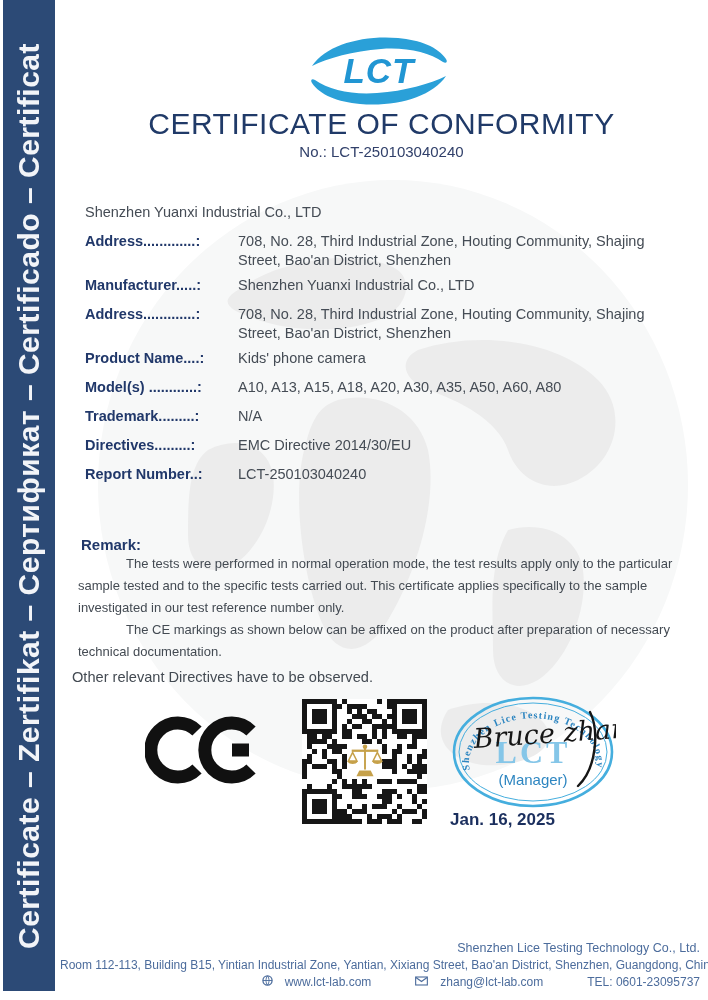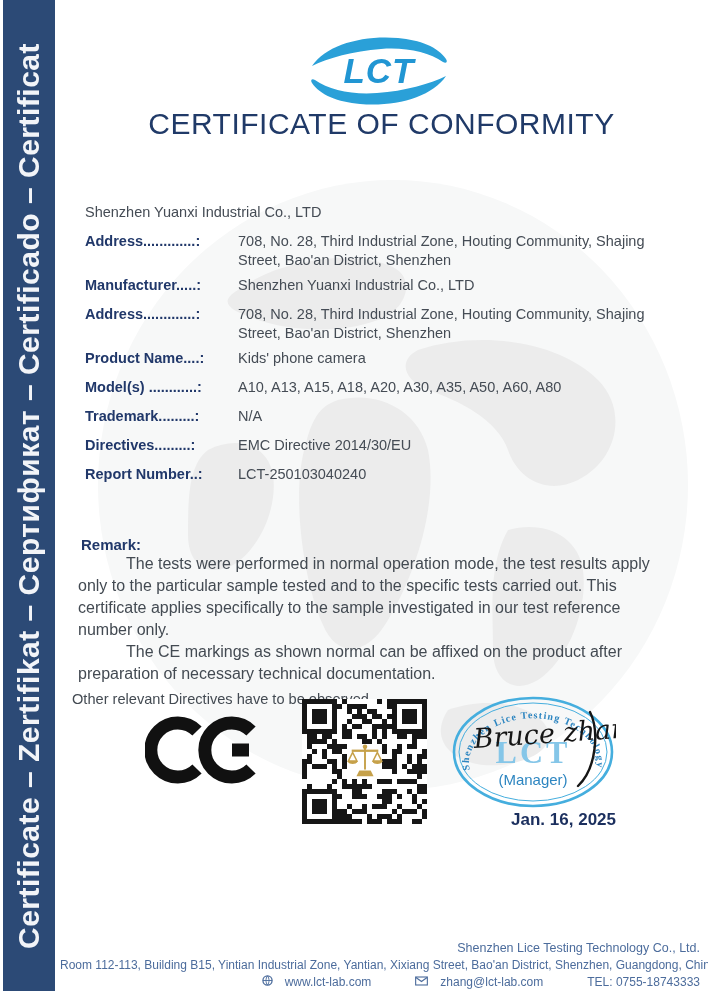--- a/index.html
+++ b/index.html
@@ -39,30 +39,30 @@
     flex:0 0 153px;font-weight:bold;color:#21386a;
     font-size:14.5px;line-height:19px;
   }
   .fvalue{
     flex:1;color:#454c55;font-size:14.5px;line-height:19px;
     white-space:pre-line;
   }
   
   .remark{position:absolute;left:72px;top:536px;width:604px;color:#434a52;}
   .remark-heading{font-weight:bold;font-size:15px;color:#21386a;padding-left:9px;}
-  .remark p{margin:0;padding-left:6px;text-indent:48px;font-size:16px;line-height:22px;}
+  .remark p{margin:0;padding-left:6px;text-indent:48px;font-size:13px;line-height:22px;}
   .remark .note{margin-top:3px;font-size:14.6px;line-height:22px;}
   
   .ce-mark{position:absolute;left:145px;top:710px;}
   .qr{position:absolute;left:302px;top:699px;width:125px;height:125px;background:#fff;}
   .qm{position:absolute;width:5px;height:5px;background:#161616;}
   .qr .scales{position:absolute;left:44px;top:42px;}
   .stamp{position:absolute;left:450px;top:696px;}
   .stamp-date{
-    position:absolute;left:450px;top:810px;width:166px;text-align:right;
+    position:absolute;left:450px;top:810px;width:166px;text-align:left;
     font-weight:bold;font-size:17px;color:#1b2f5e;
   }
   
   .footer{position:absolute;left:60px;right:8px;top:941px;color:#4c6c9c;}
   .footer .company{text-align:right;font-size:12.5px;margin-bottom:3px;}
   .footer .address{text-align:right;font-size:12px;margin-bottom:3px;white-space:nowrap;}
   .footer .contacts{
     display:flex;justify-content:flex-end;align-items:center;
     font-size:12px;column-gap:8px;
   }
@@ -98,20 +98,21 @@
       <svg width="160" height="76" viewBox="0 0 160 76">
         <g fill="#2aa0d8">
           <path d="M 8 33 C 22 12, 58 2, 94 5 C 116 7, 134 14, 142 26 C 144 29, 142 31, 139 29 C 125 19, 101 14, 77 16 C 49 18, 24 25, 8 33 Z"></path>
           <path d="M 8 33 C 22 12, 58 2, 94 5 C 116 7, 134 14, 142 26 C 144 29, 142 31, 139 29 C 125 19, 101 14, 77 16 C 49 18, 24 25, 8 33 Z" transform="rotate(180 75 38)"></path>
         </g>
         <text x="75" y="50" text-anchor="middle" font-family="Liberation Sans, sans-serif" font-size="35" font-weight="bold" font-style="italic" fill="#2196d3" letter-spacing="1">LCT</text>
       </svg>
     </div>
 
     <div class="title">CERTIFICATE OF CONFORMITY</div>
+    <div class="cert-no">No.: LCT-250103040240</div>
 
     <div class="fields">
       <div class="frow">
         <div class="fvalue">Shenzhen Yuanxi Industrial Co., LTD</div>
       </div>
       <div class="frow dbl">
         <div class="flabel">Address.............:</div>
         <div class="fvalue">708, No. 28, Third Industrial Zone, Houting Community, Shajing Street, Bao'an District, Shenzhen</div>
       </div>
       <div class="frow">
@@ -140,21 +141,21 @@
       </div>
       <div class="frow">
         <div class="flabel">Report Number..:</div>
         <div class="fvalue">LCT-250103040240</div>
       </div>
     </div>
 
     <div class="remark">
       <div class="remark-heading">Remark:</div>
       <p>The tests were performed in normal operation mode, the test results apply only to the particular sample tested and to the specific tests carried out. This certificate applies specifically to the sample investigated in our test reference number only.</p>
-      <p>The CE markings as shown normal can be affixed on the product after preparation of necessary technical documentation.</p>
+      <p>The CE markings as shown below can be affixed on the product after preparation of necessary technical documentation.</p>
       <div class="note">Other relevant Directives have to be observed.</div>
     </div>
 
     <div class="ce-mark">
       <svg width="120" height="80" viewBox="0 0 120 80">
         <g stroke="#111111" stroke-width="13" fill="none">
           <path d="M 52 21 A 27 27 0 1 0 52 59"></path>
           <path d="M 106 21 A 27 27 0 1 0 106 59"></path>
           <line x1="87" y1="40" x2="104" y2="40"></line>
         </g>
@@ -507,18 +508,18 @@
         <span>www.lct-lab.com</span>
         <span class="sep"></span>
         <span class="cicon">
           <svg width="13" height="10" viewBox="0 0 14 10">
               <rect x="0.7" y="0.7" width="12.6" height="8.6" fill="none" stroke="#4c6c9c" stroke-width="1.2"></rect>
               <path d="M1 1.2 L7 5.6 L13 1.2" fill="none" stroke="#4c6c9c" stroke-width="1.2"></path>
             </svg>
         </span>
         <span>zhang@lct-lab.com</span>
         <span class="sep"></span>
-        <span>TEL: 0755-18743333</span>
+        <span>TEL: 0601-23095737</span>
       </div>
     </div>
 
   </div>
 </div>
 
 </body></html>

